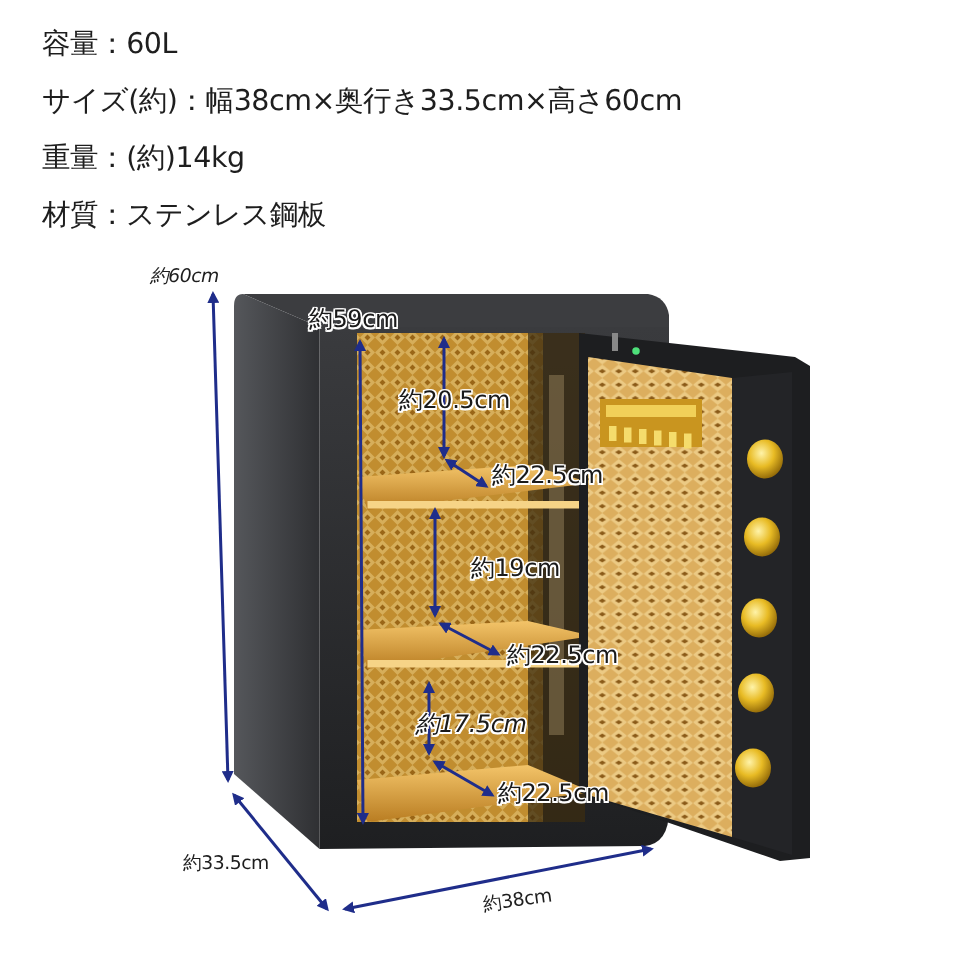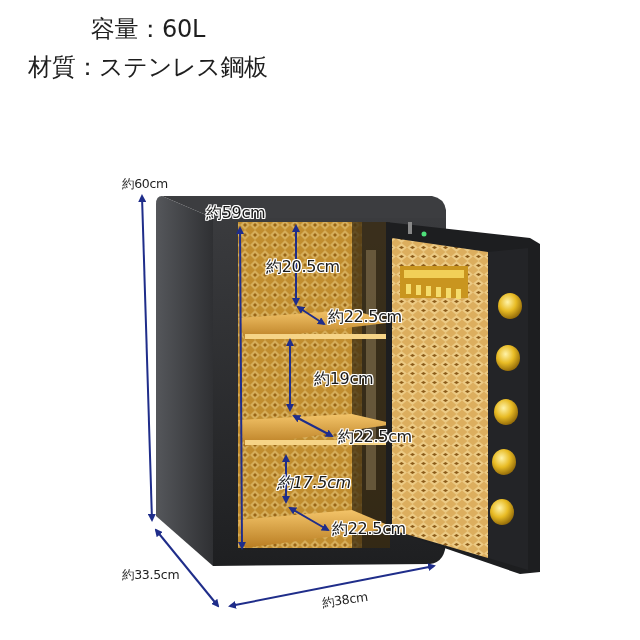--- a/index.html
+++ b/index.html
@@ -1,32 +1,34 @@
 <!DOCTYPE html>
 <html><head>
 <meta charset="utf-8">
 <style>
   * { box-sizing: border-box; margin: 0; padding: 0; }
   html, body { width: 640px; height: 640px; background: #ffffff; overflow: hidden; }
   body { position: relative; font-family: "DejaVu Sans", "Liberation Sans", sans-serif; color: #222; }
 
   .specs { position: absolute; left: 28px; top: 10px; }
-  .spec-line { font-size: 24px; line-height: 38px; height: 38px; color: #1e1e1e; white-space: nowrap; letter-spacing: -0.3px; text-align: center; }
+  .spec-line { font-size: 19px; line-height: 38px; height: 38px; color: #1e1e1e; white-space: nowrap; letter-spacing: -0.3px; }
 
   .dim-label { position: absolute; font-size: 12.5px; color: #1e1e1e; white-space: nowrap; letter-spacing: -0.3px; }
   .dim-inner { position: absolute; font-size: 16px; color: #1a1a1a; white-space: nowrap; letter-spacing: -0.3px;
     text-shadow: -1px -1px 0 #fff, 1px -1px 0 #fff, -1px 1px 0 #fff, 1px 1px 0 #fff, 0 1px 0 #fff, 0 -1px 0 #fff, 1px 0 0 #fff, -1px 0 0 #fff; }
 
   .safe-svg { position: absolute; left: 0; top: 0; }
 </style>
 </head>
 <body>
 
 <div class="specs">
   <div class="spec-line">容量：60L</div>
+  <div class="spec-line">サイズ(約)：幅38cm×奥行き33.5cm×高さ60cm</div>
+  <div class="spec-line">重量：(約)14kg</div>
   <div class="spec-line">材質：ステンレス鋼板</div>
 </div>
 
 <svg class="safe-svg" width="640" height="640" viewBox="0 0 640 640">
   <defs>
     <pattern id="diamond" width="10" height="10" patternUnits="userSpaceOnUse" patternTransform="rotate(0)">
       <rect width="10" height="10" fill="#d29a34"></rect>
       <path d="M0 5 L5 0 L10 5 L5 10 Z" fill="#e9bd62"></path>
       <path d="M5 3 L7 5 L5 7 L3 5 Z" fill="#a86f1a"></path>
     </pattern>
@@ -118,21 +120,21 @@
 
     <line x1="286" y1="456" x2="286" y2="502" marker-start="url(#arrowStart)" marker-end="url(#arrowEnd)"></line>
     <line x1="290" y1="508" x2="328" y2="530" marker-start="url(#arrowStart)" marker-end="url(#arrowEnd)"></line>
 
     <line x1="156" y1="530" x2="218" y2="606" marker-start="url(#arrowStart)" marker-end="url(#arrowEnd)"></line>
 
     <line x1="230" y1="606" x2="434" y2="566" marker-start="url(#arrowStart)" marker-end="url(#arrowEnd)"></line>
   </g>
 </svg>
 
-<div class="dim-label" style="left:122px; top:176px;">約60cm</div>
+<div class="dim-label" style="left:100px; top:176px;font-style:italic;">約60cm</div>
 <div class="dim-inner" style="left:206px; top:203px;">約59cm</div>
 <div class="dim-inner" style="left:266px; top:257px;">約20.5cm</div>
 <div class="dim-inner" style="left:328px; top:307px;">約22.5cm</div>
 <div class="dim-inner" style="left:278px; top:369px;padding-left:36px;">約19cm</div>
 <div class="dim-inner" style="left:338px; top:427px;">約22.5cm</div>
 <div class="dim-inner" style="left:277px; top:473px;font-style:italic;">約17.5cm</div>
 <div class="dim-inner" style="left:332px; top:519px;">約22.5cm</div>
 <div class="dim-label" style="left:122px; top:567px;">約33.5cm</div>
 <div class="dim-label" style="left:322px; top:592px; transform:rotate(-8deg);">約38cm</div>
 

